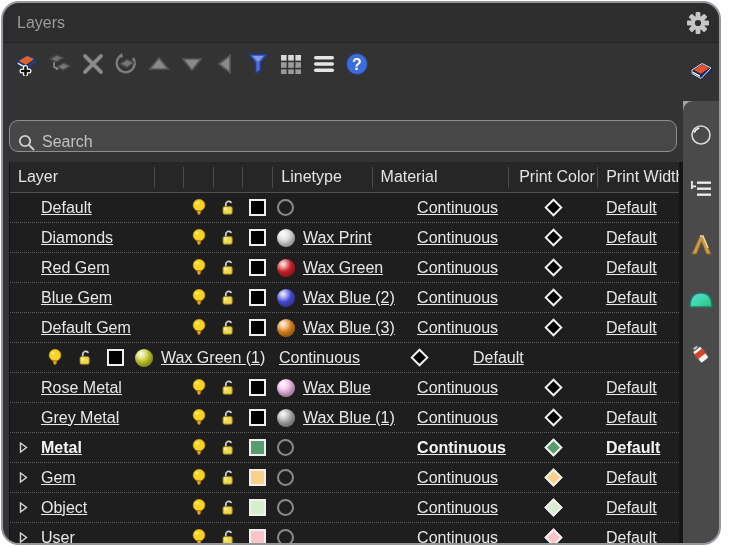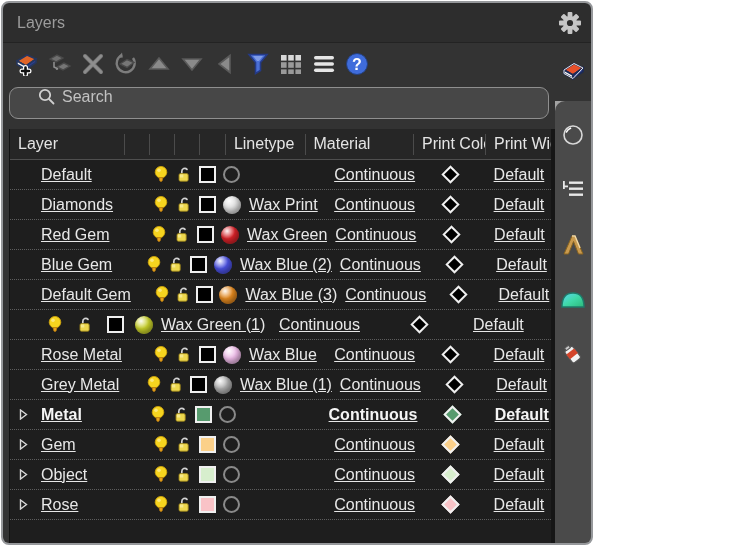--- a/index.html
+++ b/index.html
@@ -1,39 +1,39 @@
 <!DOCTYPE html>
 <html><head>
 <meta charset="utf-8">
 <style>
   * { box-sizing: border-box; margin: 0; padding: 0; }
   html,body { width:730px; height:546px; background:#ffffff; font-family:"Liberation Sans", sans-serif; }
   .window {
-    position:absolute; left:1px; top:1px; width:592px; height:544px;
-    background:#a3a3a3; border:2px solid #96989b; border-radius:8px;
+    position:absolute; left:1px; top:1px; width:720px; height:544px;
+    background:#a3a3a3; border:2px solid #96989b; border-radius:18px;
     overflow:hidden; display:flex; flex-direction:column;
   }
   
   .titlebar {
     height:40px; background:#2d2d2d; border-bottom:1px solid #232323;
     display:flex; align-items:center; padding:0 9px 0 14px; flex:0 0 auto;
   }
   .titlebar .title { color:#9c9c9c; font-size:16px; flex:1; }
   
   .body { flex:1; display:flex; min-height:0; }
   .main { flex:1; display:flex; flex-direction:column; min-width:0; background:#333333; }
   
   .toolbar { height:42px; display:flex; align-items:center; padding-left:7px; flex:0 0 auto; }
   .tbtn { width:33px; height:36px; display:flex; align-items:center; justify-content:center;
           background:none; border:none; cursor:pointer; }
   
   .searchwrap { padding:2px 6px 10px 6px; flex:0 0 auto; }
   .searchbox {
     height:32px; background:#474747; border:1px solid #8f8f8f; border-radius:9px;
-    display:flex; align-items:flex-start; padding:0 28px; gap:7px;
+    display:flex; align-items:flex-end; padding:0 8px; gap:7px;margin-top:33px;
   }
   .searchbox input {
     flex:1; background:transparent; border:none; outline:none;
     color:#d8d8d8; font-size:16px; font-family:"Liberation Sans", sans-serif;
   }
   .searchbox input::placeholder { color:#c2c2c2; opacity:1; }
   
   .tablewrap {
     flex:1; margin:0 0 0 6px; background:#1e1e1e;
     border-left:1px solid #121212; border-right:4px solid #161616;
@@ -636,21 +636,21 @@
     <div class="cell c-pwidth">Default</div>
   </div>
 
   <div class="row">
     <div class="cell c-layer">
       <span class="arrow">
         <svg width="9" height="11" viewBox="0 0 9 11">
                     <path d="M1.5,1 L7.5,5.5 L1.5,10 Z" fill="none" stroke="#d8d8d8" stroke-width="1.4"></path>
                   </svg>
       </span>
-      <span class="lname">Rose</span>
+      <span class="lname">User</span>
     </div>
     <div class="cell c-sp"></div>
     <div class="cell c-bulb">
       <svg width="18" height="19" viewBox="0 0 18 19">
         <circle cx="9" cy="7.2" r="5.8" fill="#f6d41f" stroke="#c9a00d" stroke-width="0.9"></circle>
         <circle cx="7" cy="5.2" r="1.8" fill="#fae77c"></circle>
         <path d="M7.1,12.6 h3.8 l-0.6,2.9 a1.35,1.35 0 0 1 -2.6,0 Z" fill="#e8a41c" stroke="#b4770e" stroke-width="0.8"></path>
       </svg>
     </div>
     <div class="cell c-lock">

